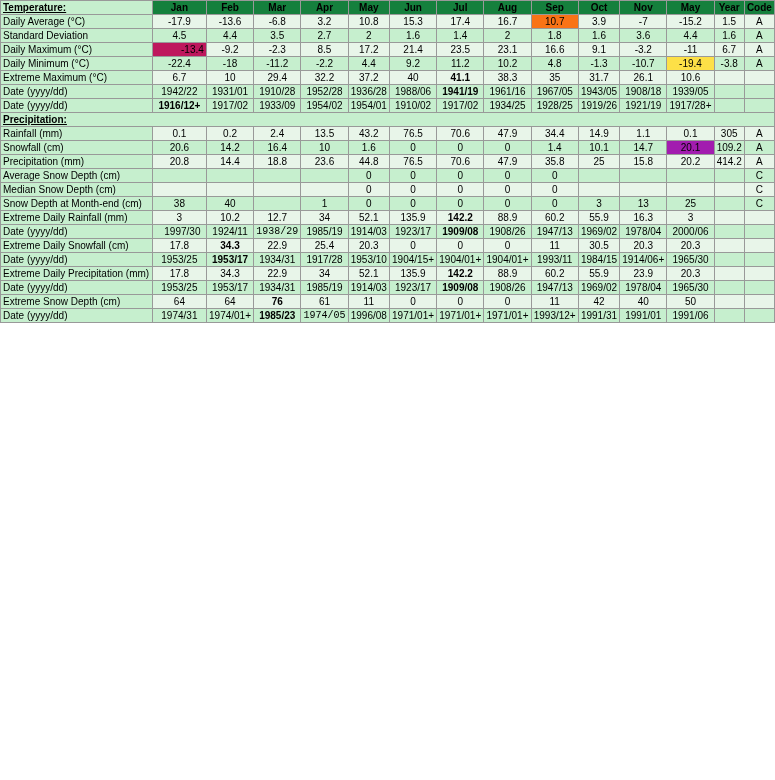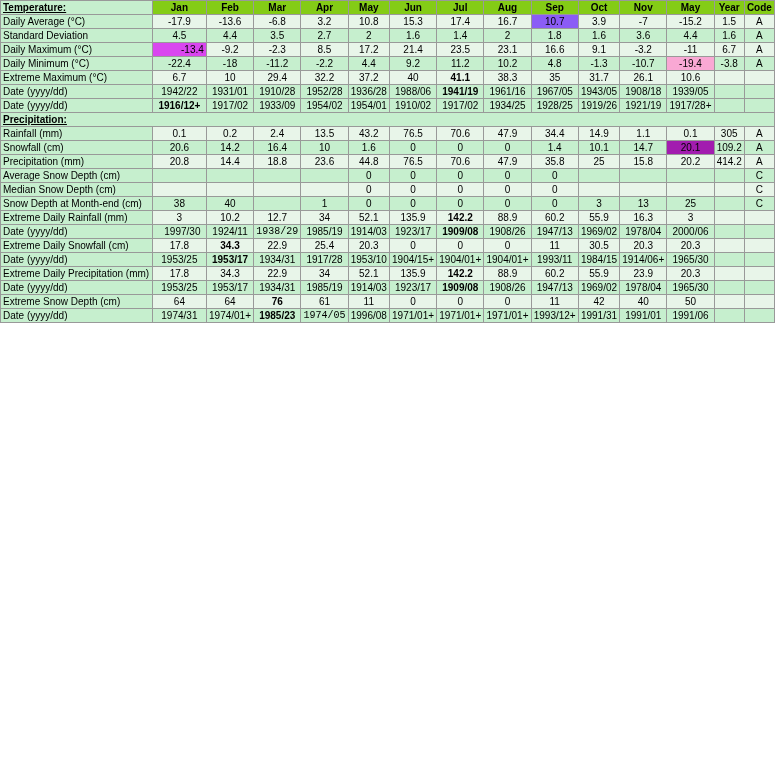--- a/index.html
+++ b/index.html
@@ -1,19 +1,19 @@
 <!DOCTYPE html>
 <html><head>
   <meta charset="utf-8">
   <style>
     * { box-sizing: border-box; margin: 0; padding: 0; }
     body { font-family: Arial, sans-serif; font-size: 10px; background: #fff; }
     table { border-collapse: collapse; width: 775px; }
     th, td { border: 1px solid #999; padding: 1px 2px; text-align: center; vertical-align: middle; }
-    th { background: #84cc16; font-weight: bold; }
+    th { background: #15803d; font-weight: bold; }
     .row-header { text-align: left; font-weight: normal; background: #c6efce; min-width: 70px; }
     .section-header { background: #c6efce; text-align: left; font-weight: bold; }
   </style>
 </head>
 <body>
 
 <table>
   <thead>
     <tr>
       <th class="section-header" style="text-decoration:underline;">Temperature:</th>
@@ -37,21 +37,21 @@
   <tr>
         <td class="row-header">Daily Average (°C)</td>
         <td style="background: rgb(232, 245, 233);">-17.9</td>
         <td style="background: rgb(232, 245, 233);">-13.6</td>
         <td style="background: rgb(232, 245, 233);">-6.8</td>
         <td style="background: rgb(232, 245, 233);">3.2</td>
         <td style="background: rgb(232, 245, 233);">10.8</td>
         <td style="background: rgb(232, 245, 233);">15.3</td>
         <td style="background: rgb(232, 245, 233);">17.4</td>
         <td style="background: rgb(232, 245, 233);">16.7</td>
-        <td style="background: #8b5cf6; margin-top: 36px;">10.7</td>
+        <td style="background: #f97316; margin-top: 36px;">10.7</td>
         <td style="background: rgb(232, 245, 233);">3.9</td>
         <td style="background: rgb(232, 245, 233);">-7</td>
         <td style="background: rgb(232, 245, 233);">-15.2</td>
         <td style="background: rgb(232, 245, 233);">1.5</td>
         <td style="background: rgb(232, 245, 233);">A</td>
       </tr>
       <tr>
         <td class="row-header">Standard Deviation</td>
         <td style="background: rgb(198, 239, 206);">4.5</td>
         <td style="background: rgb(198, 239, 206);">4.4</td>
@@ -63,21 +63,21 @@
         <td style="background: rgb(198, 239, 206);">2</td>
         <td style="background: rgb(198, 239, 206);">1.8</td>
         <td style="background: rgb(198, 239, 206);">1.6</td>
         <td style="background: rgb(198, 239, 206);">3.6</td>
         <td style="background: rgb(198, 239, 206);">4.4</td>
         <td style="background: rgb(198, 239, 206);">1.6</td>
         <td style="background: rgb(198, 239, 206);">A</td>
       </tr>
       <tr>
         <td class="row-header">Daily Maximum (°C)</td>
-        <td style="background: #d946ef; padding-left: 28px;">-13.4</td>
+        <td style="background: #be185d; padding-left: 28px;">-13.4</td>
         <td style="background: rgb(232, 245, 233);">-9.2</td>
         <td style="background: rgb(232, 245, 233);">-2.3</td>
         <td style="background: rgb(232, 245, 233);">8.5</td>
         <td style="background: rgb(232, 245, 233);">17.2</td>
         <td style="background: rgb(232, 245, 233);">21.4</td>
         <td style="background: rgb(232, 245, 233);">23.5</td>
         <td style="background: rgb(232, 245, 233);">23.1</td>
         <td style="background: rgb(232, 245, 233);">16.6</td>
         <td style="background: rgb(232, 245, 233);">9.1</td>
         <td style="background: rgb(232, 245, 233);">-3.2</td>
@@ -91,21 +91,21 @@
         <td style="background: rgb(198, 239, 206);">-18</td>
         <td style="background: rgb(198, 239, 206);">-11.2</td>
         <td style="background: rgb(198, 239, 206);">-2.2</td>
         <td style="background: rgb(198, 239, 206);">4.4</td>
         <td style="background: rgb(198, 239, 206);">9.2</td>
         <td style="background: rgb(198, 239, 206);">11.2</td>
         <td style="background: rgb(198, 239, 206);">10.2</td>
         <td style="background: rgb(198, 239, 206);">4.8</td>
         <td style="background: rgb(198, 239, 206);">-1.3</td>
         <td style="background: rgb(198, 239, 206);">-10.7</td>
-        <td style="background: #f9a8d4;">-19.4</td>
+        <td style="background: #fde047;">-19.4</td>
         <td style="background: rgb(198, 239, 206);">-3.8</td>
         <td style="background: rgb(198, 239, 206);">A</td>
       </tr>
       <tr>
         <td class="row-header">Extreme Maximum (°C)</td>
         <td style="background: rgb(232, 245, 233);">6.7</td>
         <td style="background: rgb(232, 245, 233);">10</td>
         <td style="background: rgb(232, 245, 233);">29.4</td>
         <td style="background: rgb(232, 245, 233);">32.2</td>
         <td style="background: rgb(232, 245, 233);">37.2</td>

